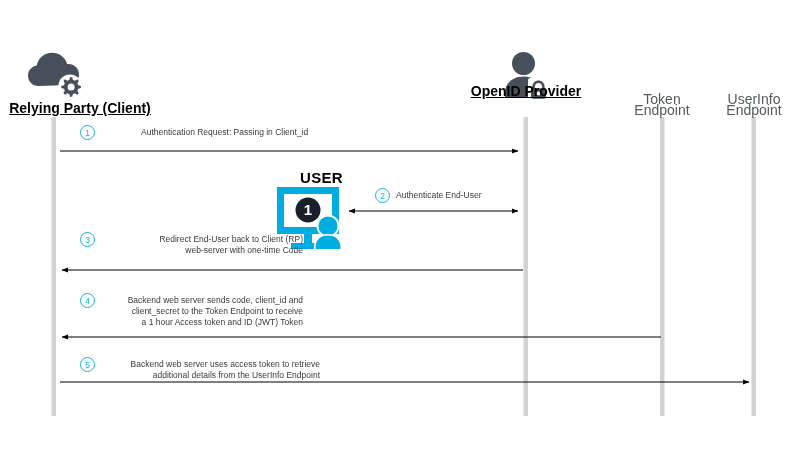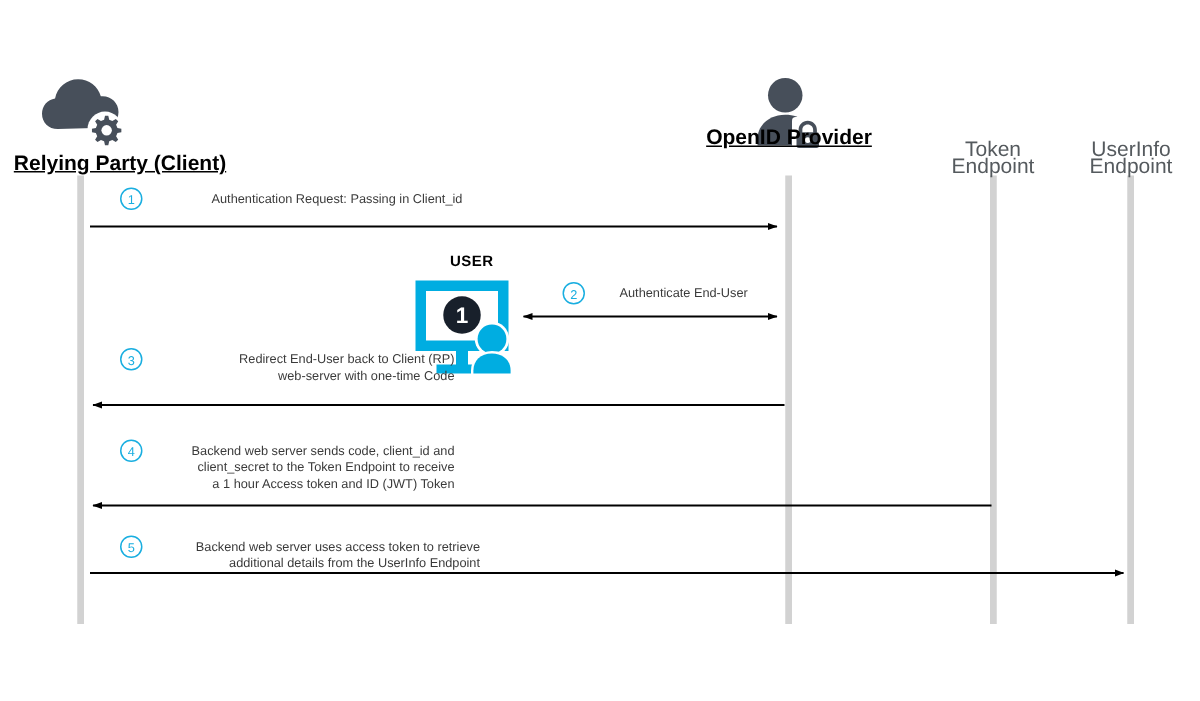--- a/index.html
+++ b/index.html
@@ -39,21 +39,21 @@
     position: absolute;
     font-size: 8.5px;
     line-height: 11px;
     color: #3a3a3a;
     white-space: pre-line;
   }
   .step-text.center { text-align: right; }
   .step-text.left { text-align: left; }
   .user-label {
     position: absolute;
-    font-size: 10px;
+    font-size: 15px;
     font-weight: bold;
     color: #000000;
     letter-spacing: 0.3px;
   }
   .num-badge {
     position: absolute;
     width: 15px; height: 15px;
     border: 1.2px solid #19AEE0;
     border-radius: 50%;
     color: #19AEE0;
@@ -143,21 +143,21 @@
 
 <div class="actor-label plain" style="left:704px; top:94px; width:100px;">UserInfo
 Endpoint</div>
 
 <div class="user-label" style="left:300px; top:169px;">USER</div>
 
 <div class="num-badge" style="left:80px; top:125px;">1</div>
 <div class="step-text left" style="left:102px; top:127px; width:300px;margin-left:39px;">Authentication Request: Passing in Client_id</div>
 
 <div class="num-badge" style="left:375px; top:188px;">2</div>
-<div class="step-text left" style="left:396px; top:190px; width:200px;margin-left:17px;">Authenticate End-User</div>
+<div class="step-text left" style="left:396px; top:190px; width:200px;">Authenticate End-User</div>
 
 <div class="num-badge" style="left:80px; top:232px;">3</div>
 <div class="step-text center" style="left:100px; top:234px; width:203px;">Redirect End-User back to Client (RP)
 web-server with one-time Code</div>
 
 <div class="num-badge" style="left:80px; top:293px;">4</div>
 <div class="step-text center" style="left:100px; top:295px; width:203px;">Backend web server sends code, client_id and
 client_secret to the Token Endpoint to receive
 a 1 hour Access token and ID (JWT) Token</div>
 

